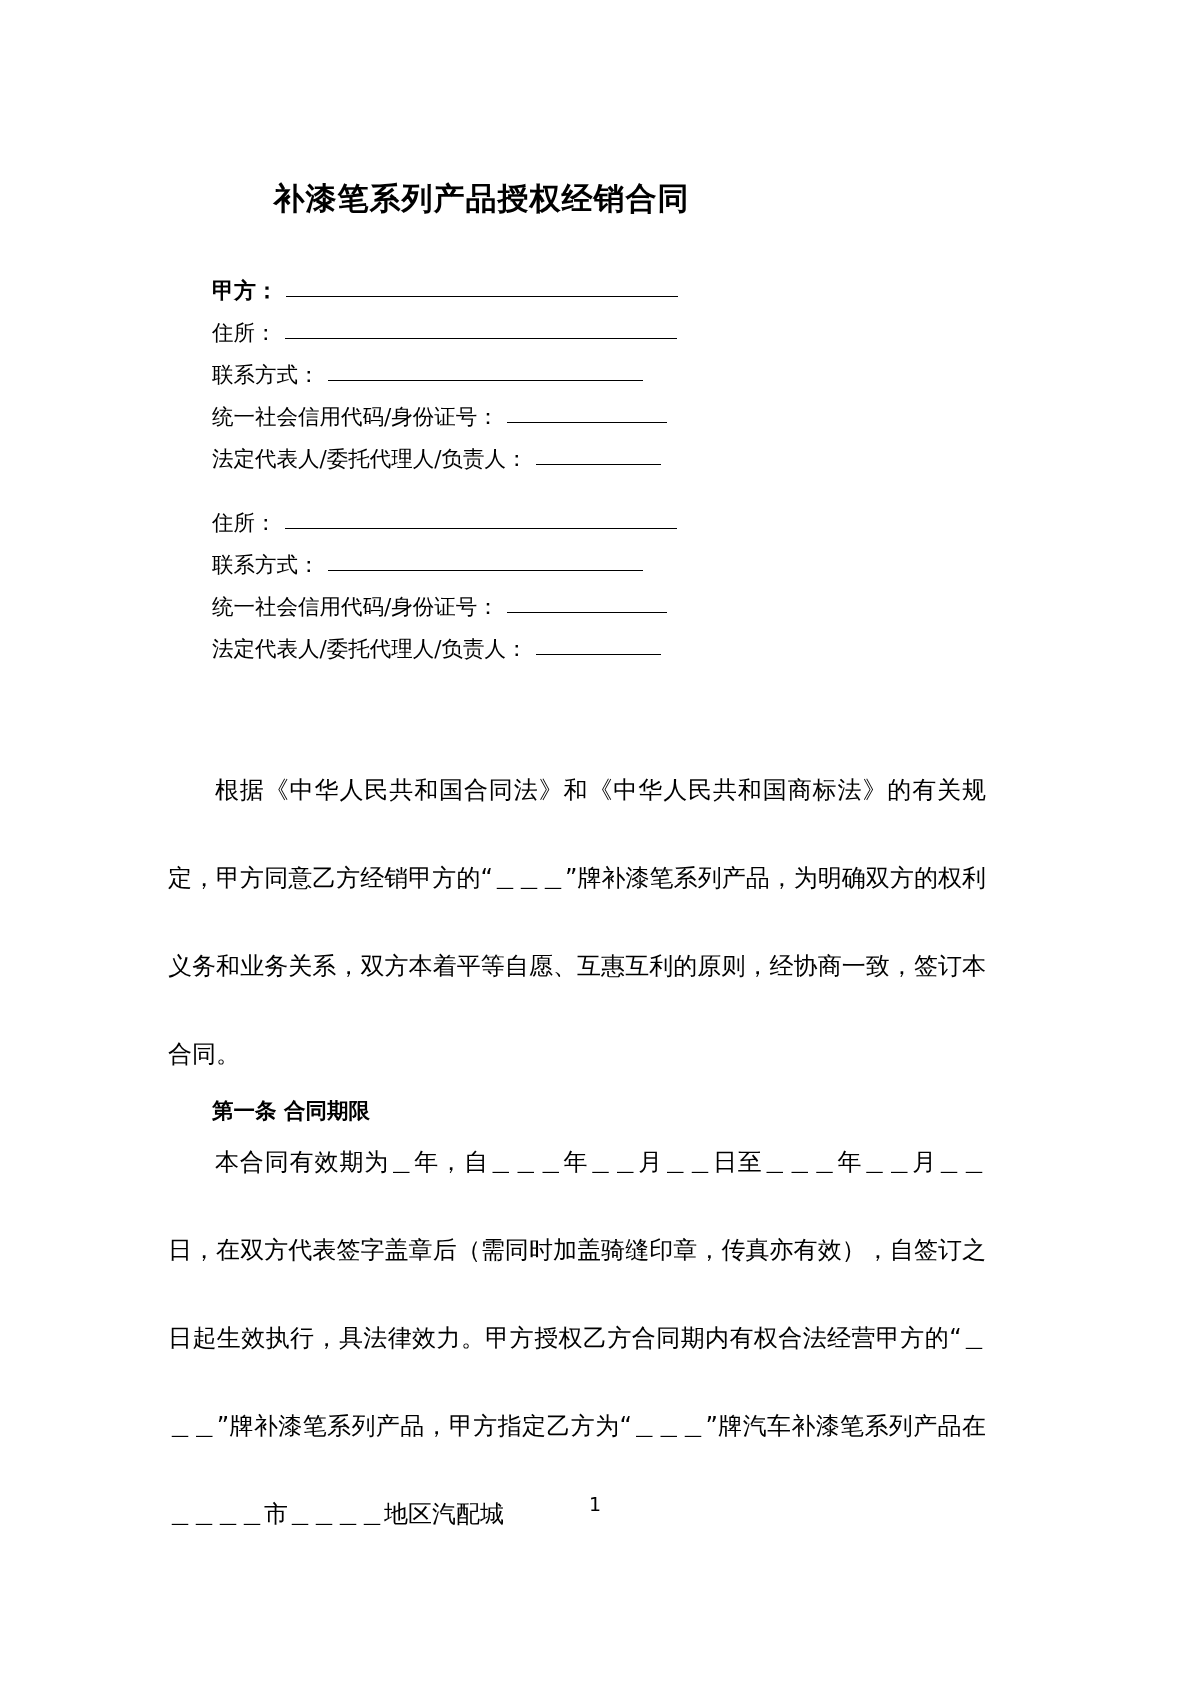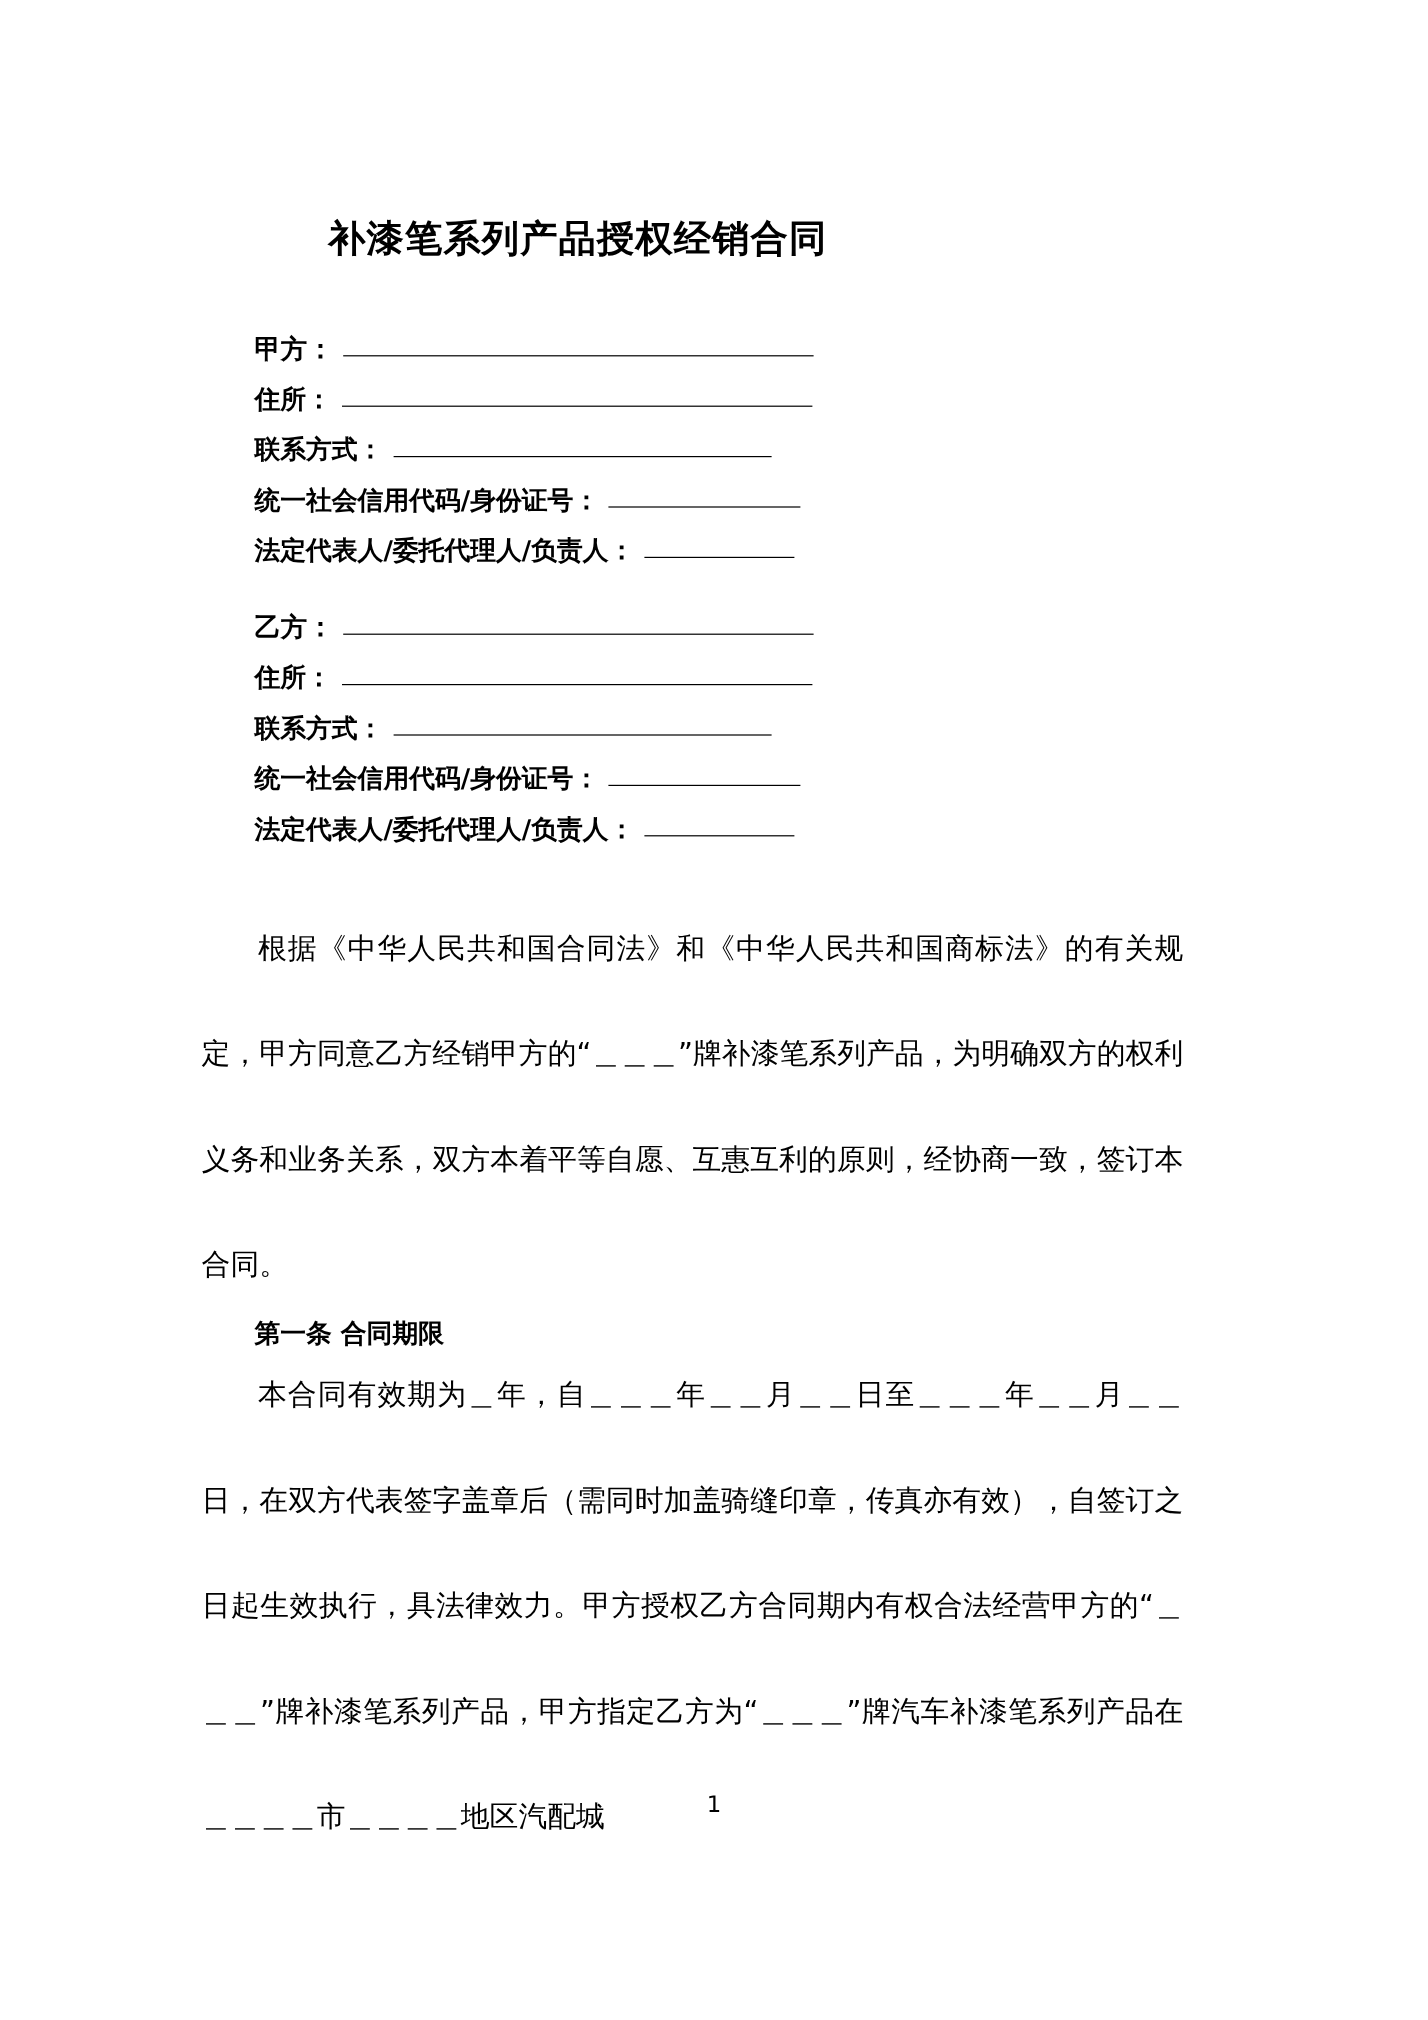--- a/index.html
+++ b/index.html
@@ -47,21 +47,20 @@
   .party-line {
     display: flex;
     align-items: baseline;
     height: 42px;
     font-size: 21.5px;
     white-space: nowrap;
   }
   .party-line .lbl {
     font-family: "DejaVu Serif", "Liberation Serif", serif;
     font-size: 21.5px;
-    font-weight: bold;
   }
   .party-line.head .lbl {
     font-weight: bold;
     font-family: "DejaVu Sans", "Liberation Sans", sans-serif;
     font-size: 22px;
   }
   .fill {
     display: inline-block;
     border-bottom: 1.6px solid #000;
     height: 17px;
@@ -135,24 +134,20 @@
       <span class="lbl">统一社会信用代码/身份证号：</span>
       <span class="fill w-short"></span>
     </div>
     <div class="party-line">
       <span class="lbl">法定代表人/委托代理人/负责人：</span>
       <span class="fill w-xshort"></span>
     </div>
   </div>
 
   <div class="party-block" id="party-b">
-    <div class="party-line head">
-      <span class="lbl">乙方：</span>
-      <span class="fill w-long"></span>
-    </div>
     <div class="party-line">
       <span class="lbl">住所：</span>
       <span class="fill w-long"></span>
     </div>
     <div class="party-line">
       <span class="lbl">联系方式：</span>
       <span class="fill w-mid"></span>
     </div>
     <div class="party-line">
       <span class="lbl">统一社会信用代码/身份证号：</span>

